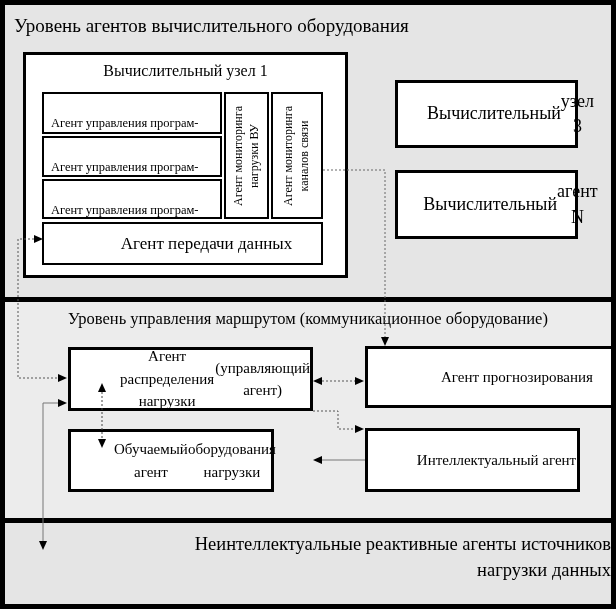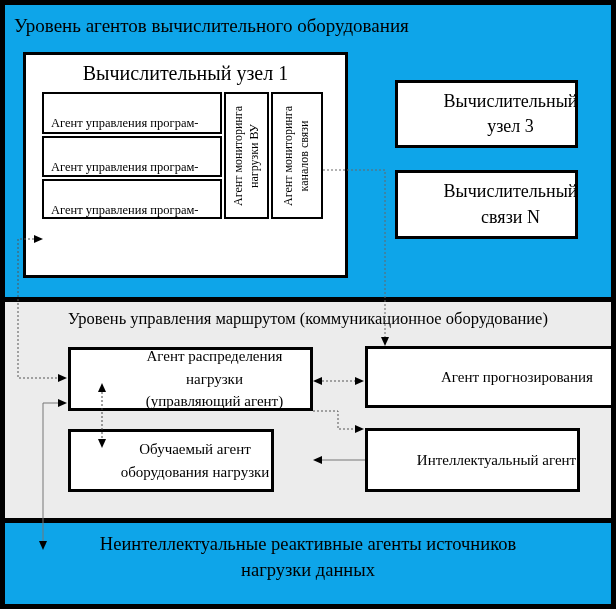--- a/index.html
+++ b/index.html
@@ -1,32 +1,32 @@
 <!DOCTYPE html>
 <html><head>
 <meta charset="utf-8">
 <style>
   html,body{margin:0;padding:0;background:#fff;}
   .canvas{
     position:relative;
     width:616px;height:609px;
     box-sizing:border-box;
     border:5px solid #000;
-    background:#0ea5e9;
+    background:#e5e5e5;
     font-family:"Liberation Serif","DejaVu Serif",serif;
     color:#000;
     overflow:hidden;
   }
   .abs{position:absolute;box-sizing:border-box;}
   .lvl-title{font-size:19px;white-space:nowrap;}
   .mid-title{width:100%;text-align:center;font-size:16.5px;white-space:nowrap;}
   .thickbox{border:3px solid #000;background:#fff;}
   .thinbox{border:2px solid #000;background:#fff;}
-  .center-col{display:flex;flex-direction:column;align-items:center;justify-content:center;text-align:center;padding-left:48px;}
-  .node-title{text-align:center;font-size:20px;margin-top:7px;}
+  .center-col{display:flex;flex-direction:row;align-items:center;justify-content:center;text-align:center;padding-left:48px;}
+  .node-title{text-align:center;font-size:16px;margin-top:7px;}
   .node-label{font-size:18px;line-height:1.4;}
   .agent-small{font-size:12.5px;line-height:1.5;padding:20px 2px 0 7px;}
   .mid-label{font-size:15px;line-height:1.5;}
   .transfer-label{font-size:17px;}
   .vtext{
     position:absolute;left:50%;top:50%;
     transform:translate(-50%,-50%) rotate(-90deg);
     width:120px;text-align:center;
     font-size:12px;line-height:1.3;white-space:nowrap;
   }
@@ -65,28 +65,31 @@
       <span>нагрузки ВУ</span>
     </div>
   </div>
   <div class="abs thinbox" style="left:266px;top:87px;width:52px;height:127px;">
     <div class="vtext">
       <span>Агент мониторинга</span><br>
       <span>каналов связи</span>
     </div>
   </div>
 
+  <div class="abs thinbox center-col transfer-label" style="left:37px;top:217px;width:281px;height:43px;">
+    <span>Агент передачи данных</span>
+  </div>
 
   <div class="abs thickbox center-col node-label" style="left:390px;top:75px;width:183px;height:68px;">
     <span>Вычислительный</span>
     <span>узел 3</span>
   </div>
   <div class="abs thickbox center-col node-label" style="left:390px;top:165px;width:183px;height:69px;">
     <span>Вычислительный</span>
-    <span>связи N</span>
+    <span>агент N</span>
   </div>
 
   <div class="abs gray-band"></div>
 
   <div class="abs thickbox center-col mid-label" style="left:63px;top:342px;width:245px;height:64px;">
     <span>Агент распределения нагрузки</span>
     <span>(управляющий агент)</span>
   </div>
 
   <div class="abs mid-title" style="top:304px;">Уровень управления маршрутом (коммуникационное оборудование)</div>
@@ -97,21 +100,21 @@
 
   <div class="abs thickbox center-col mid-label" style="left:63px;top:424px;width:206px;height:63px;">
     <span>Обучаемый агент</span>
     <span>оборудования нагрузки</span>
   </div>
 
   <div class="abs thickbox center-col mid-label" style="left:360px;top:423px;width:215px;height:64px;">
     <span>Интеллектуальный агент</span>
   </div>
 
-  <div class="abs bottom-text" style="top:527px;">
+  <div class="abs bottom-text" style="top:527px;text-align:right;">
     <span>Неинтеллектуальные реактивные агенты источников</span><br>
     <span>нагрузки данных</span>
   </div>
 
   <svg class="overlay" width="606" height="599" viewBox="0 0 606 599">
 
     <path d="M29,234 H13 V373 H53" fill="none" stroke="#555" stroke-width="1" stroke-dasharray="2 2"></path>
 
     <path d="M53,398 H38 V536" fill="none" stroke="#777" stroke-width="1"></path>
 

